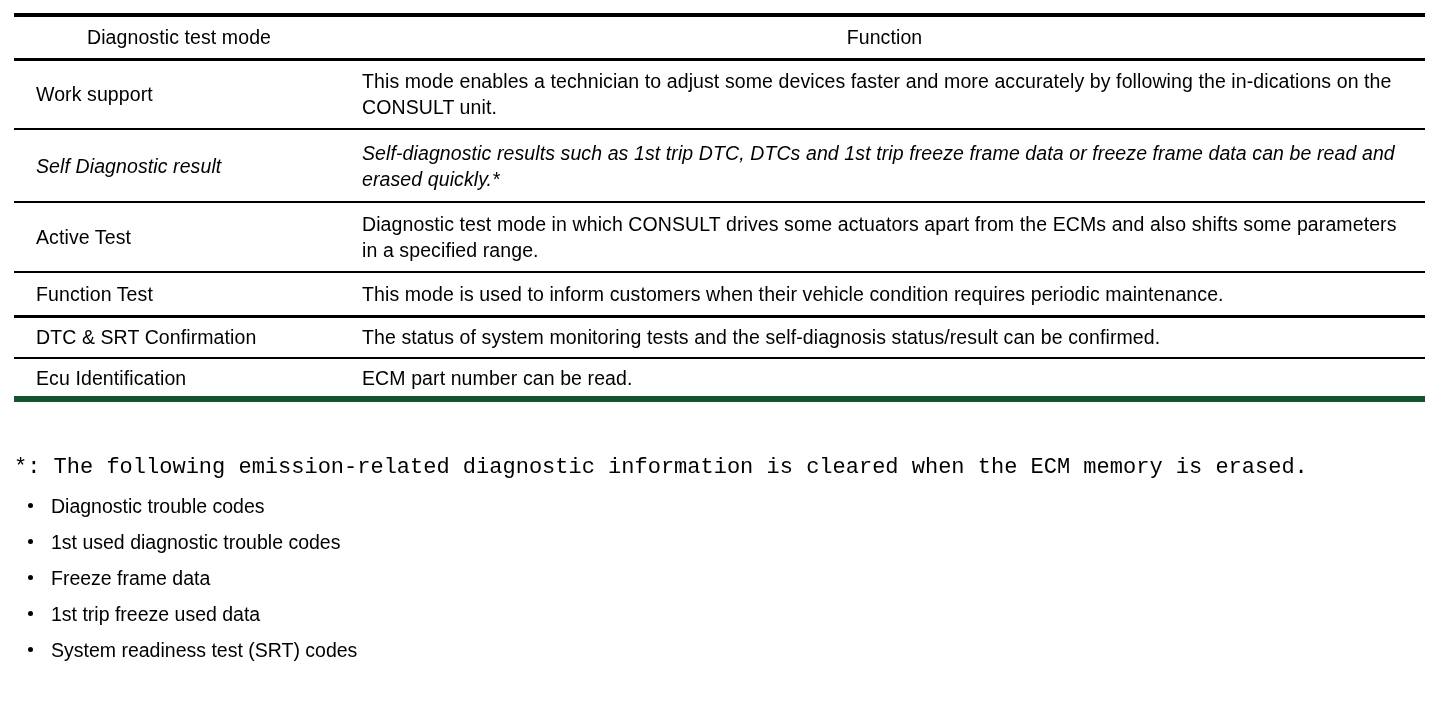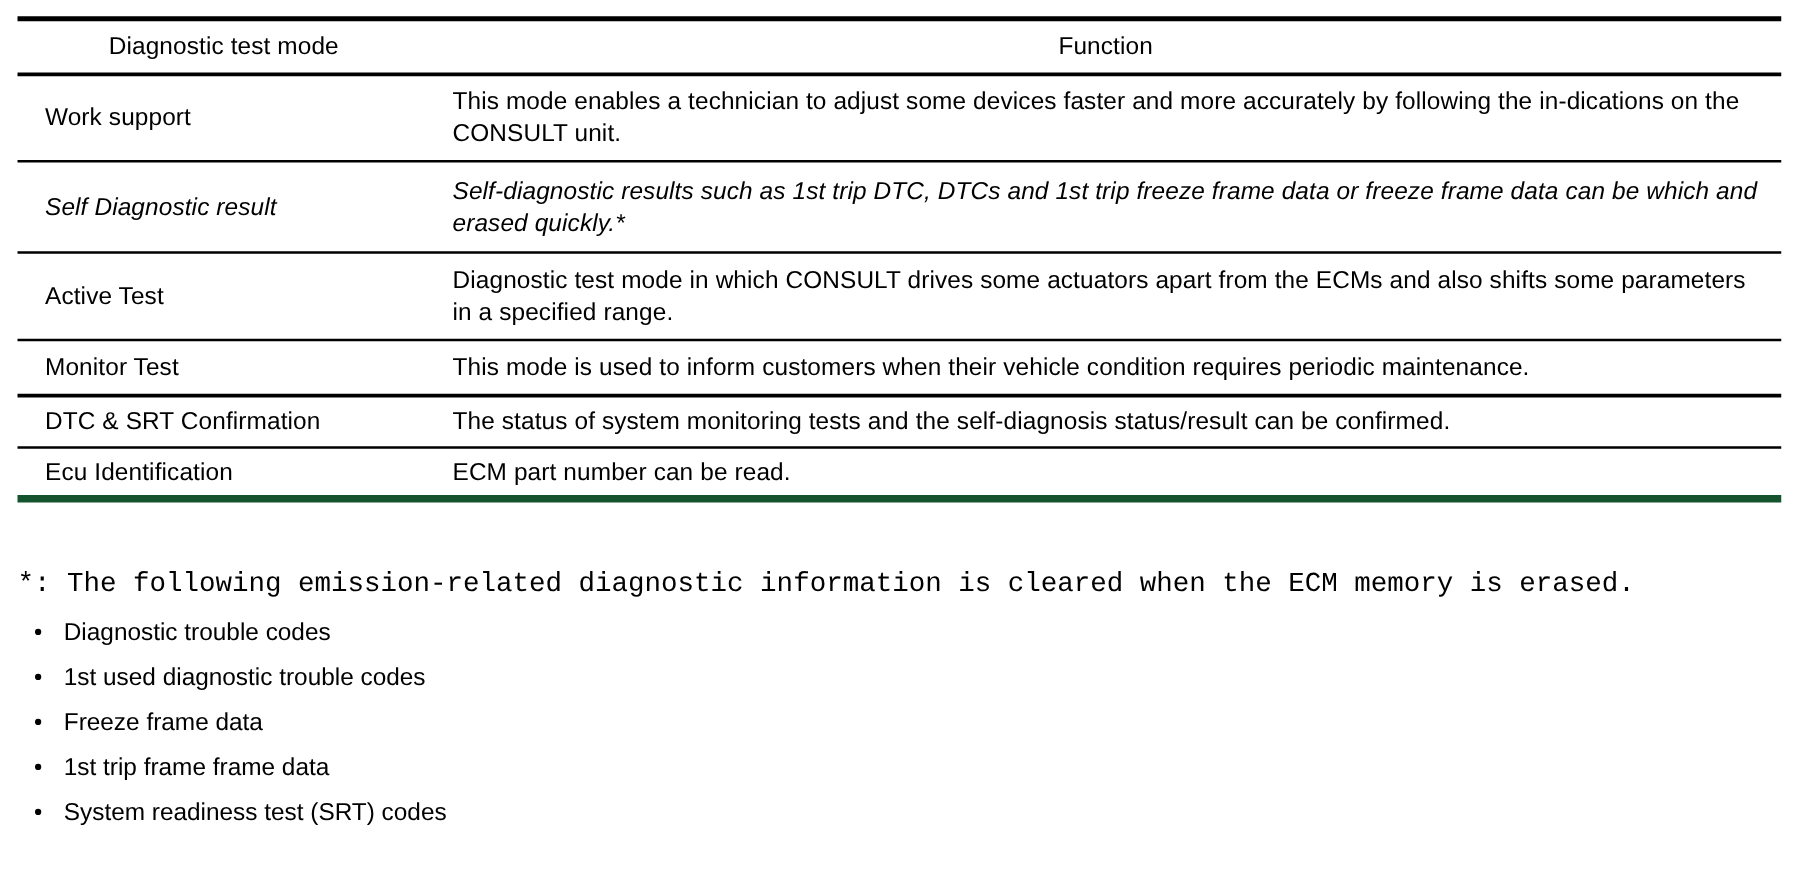--- a/index.html
+++ b/index.html
@@ -157,37 +157,37 @@
         <td class="cell-func">
           <span class="txt">This mode enables a technician to adjust some devices faster and more accurately by following the in-dications on the CONSULT unit.</span>
         </td>
       </tr>
 
       <tr class="h-r2 rule-thin">
         <td class="cell-mode">
           <span class="txt">Self Diagnostic result</span>
         </td>
         <td class="cell-func">
-          <span class="txt">Self-diagnostic results such as 1st trip DTC, DTCs and 1st trip freeze frame data or freeze frame data can be which and erased quickly.*</span>
+          <span class="txt">Self-diagnostic results such as 1st trip DTC, DTCs and 1st trip freeze frame data or freeze frame data can be read and erased quickly.*</span>
         </td>
       </tr>
 
 
       <tr class="h-r4 rule-thin">
         <td class="cell-mode">
           <span class="txt">Active Test</span>
         </td>
         <td class="cell-func">
           <span class="txt">Diagnostic test mode in which CONSULT drives some actuators apart from the ECMs and also shifts some parameters in a specified range.</span>
         </td>
       </tr>
 
       <tr class="h-r5 rule-thin">
         <td class="cell-mode">
-          <span class="txt">Monitor Test</span>
+          <span class="txt">Function Test</span>
         </td>
         <td class="cell-func">
           <span class="txt">This mode is used to inform customers when their vehicle condition requires periodic maintenance.</span>
         </td>
       </tr>
 
       <tr class="h-r6 rule-med">
         <td class="cell-mode">
           <span class="txt">DTC &amp; SRT Confirmation</span>
         </td>
@@ -218,21 +218,21 @@
       <li>
         <span class="bullet-dot"></span>
         <span>1st used diagnostic trouble codes</span>
       </li>
       <li>
         <span class="bullet-dot"></span>
         <span>Freeze frame data</span>
       </li>
       <li>
         <span class="bullet-dot"></span>
-        <span>1st trip frame frame data</span>
+        <span>1st trip freeze used data</span>
       </li>
       <li>
         <span class="bullet-dot"></span>
         <span>System readiness test (SRT) codes</span>
       </li>
     </ul>
   </div>
 
 </div>
 

